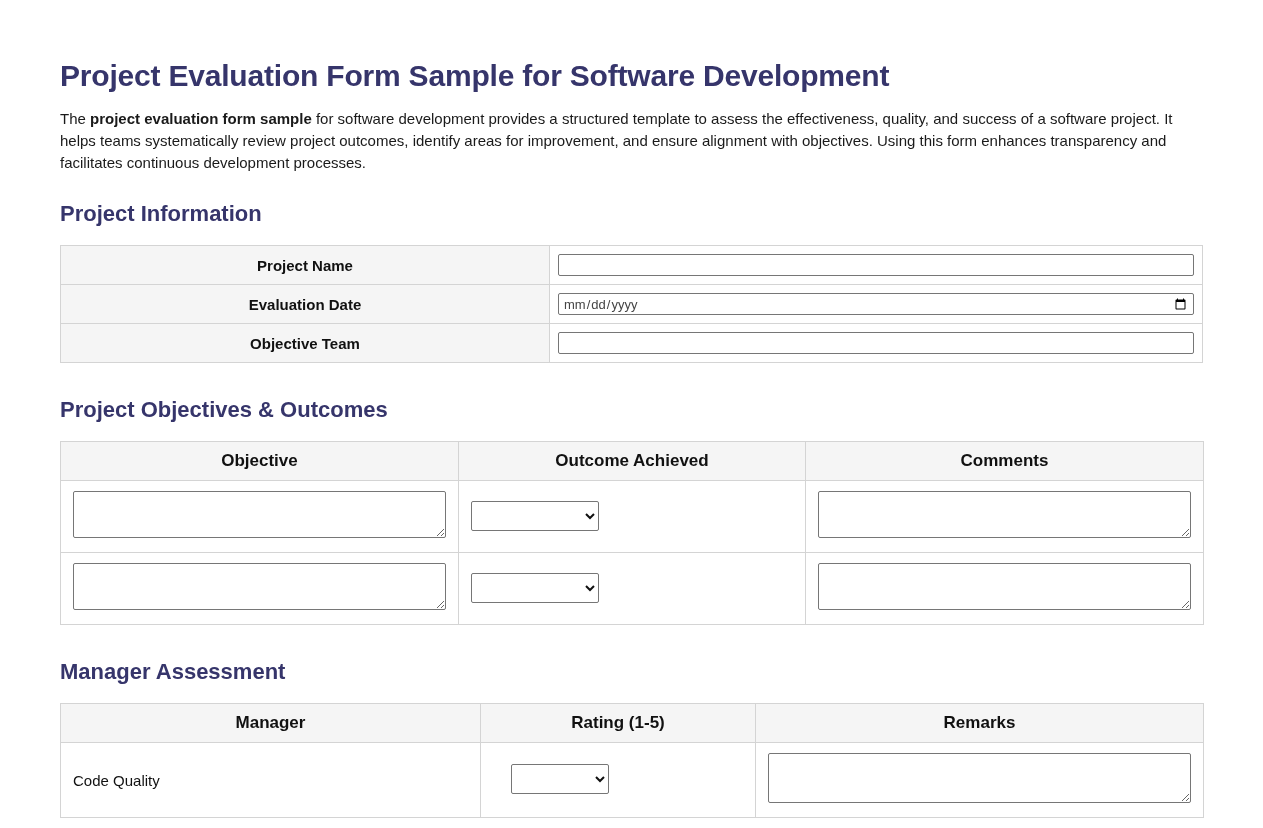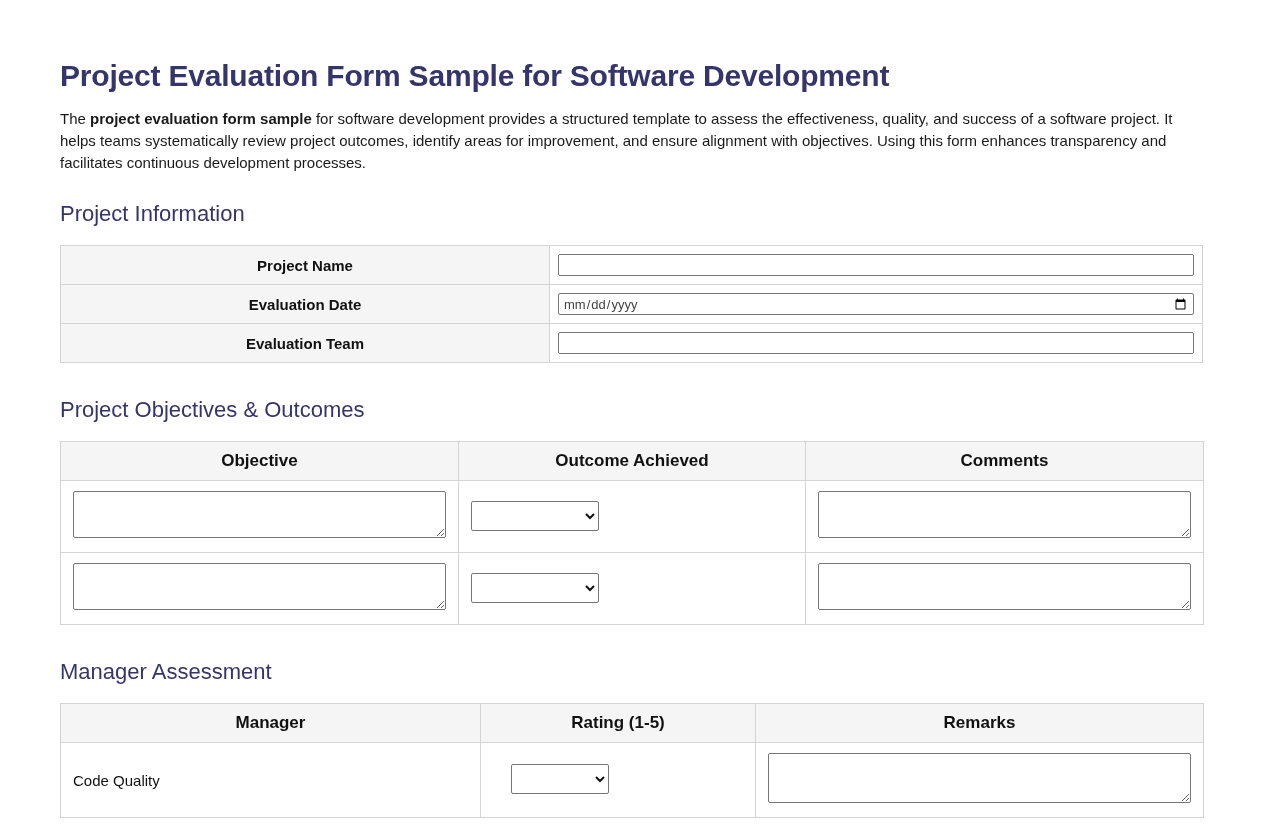--- a/index.html
+++ b/index.html
@@ -32,21 +32,21 @@
     line-height: 1.45;
     margin: 0 0 28px 0;
     color: #1a1a1a;
     max-width: 1125px;
   }
   p.intro b { font-weight: bold; }
   h2.section-title {
     font-size: 22px;
     color: #36356b;
     margin: 0 0 18px 0;
-    font-weight: normal;
+    font-weight: bold;
   }
   table.form-table {
     border-collapse: collapse;
     width: 1143px;
     margin: 0 0 34px 0;
     table-layout: fixed;
   }
   table.form-table th,
   table.form-table td {
     border: 1px solid #d4d4d4;
@@ -158,21 +158,21 @@
           <input type="text" value="" style="">
         </td>
       </tr>
       <tr>
         <td class="label">Evaluation Date</td>
         <td class="field">
           <input type="date" placeholder="mm/dd/yyyy" style="">
         </td>
       </tr>
       <tr>
-        <td class="label">Evaluation Team</td>
+        <td class="label">Objective Team</td>
         <td class="field">
           <input type="text" value="" style="">
         </td>
       </tr>
     </tbody>
   </table>
 
   <h2 class="section-title">Project Objectives &amp; Outcomes</h2>
 
   <table class="form-table grid-table obj-table">

